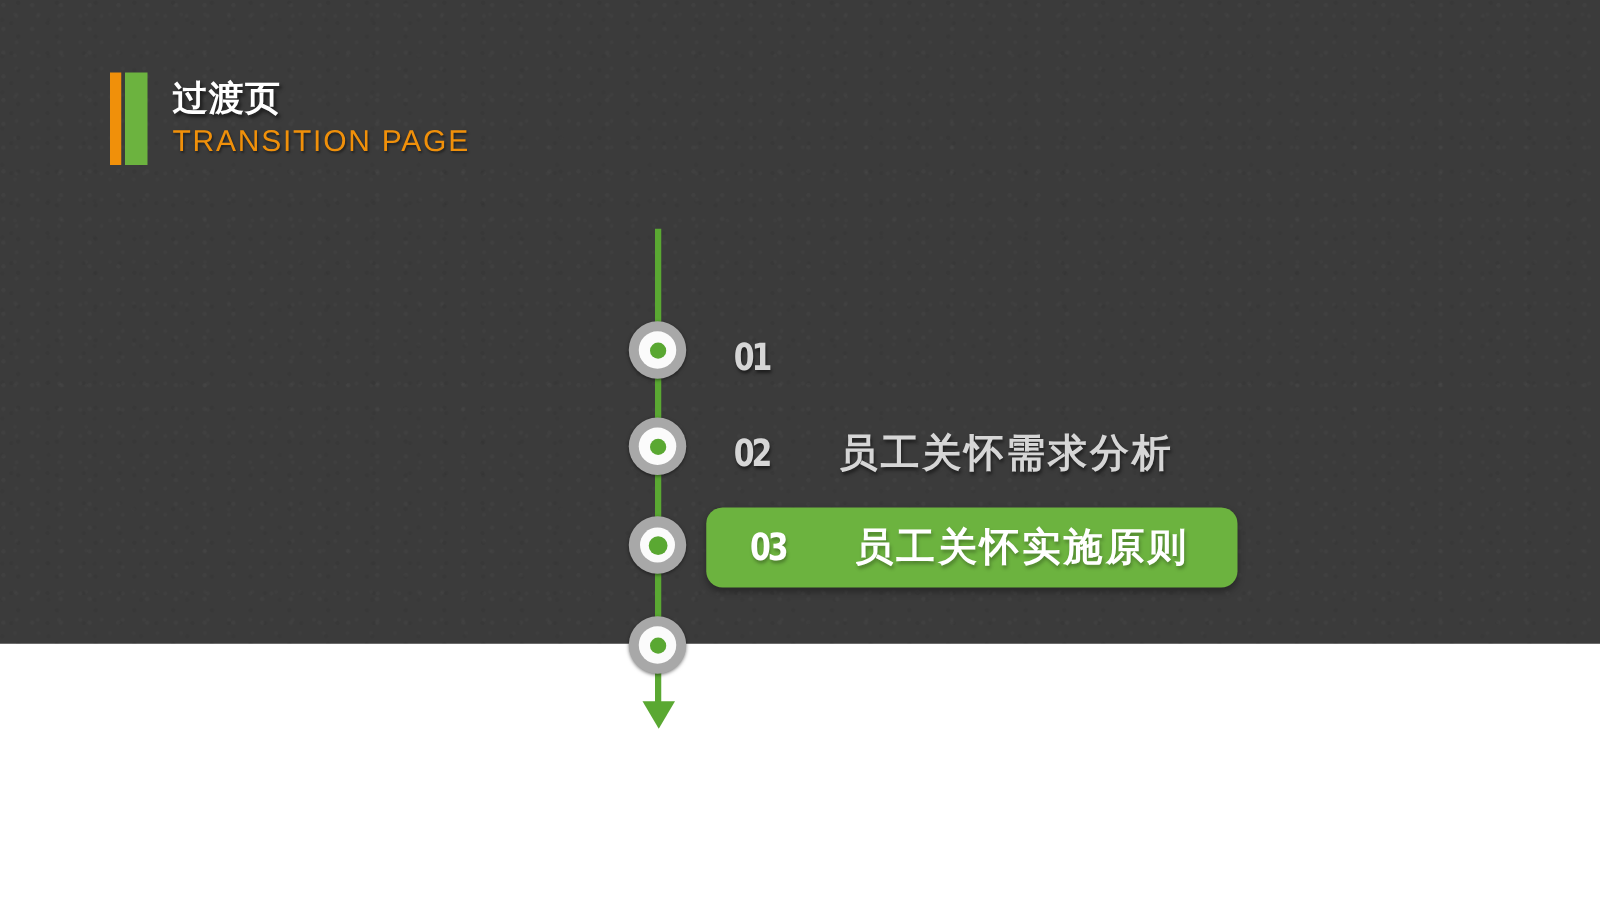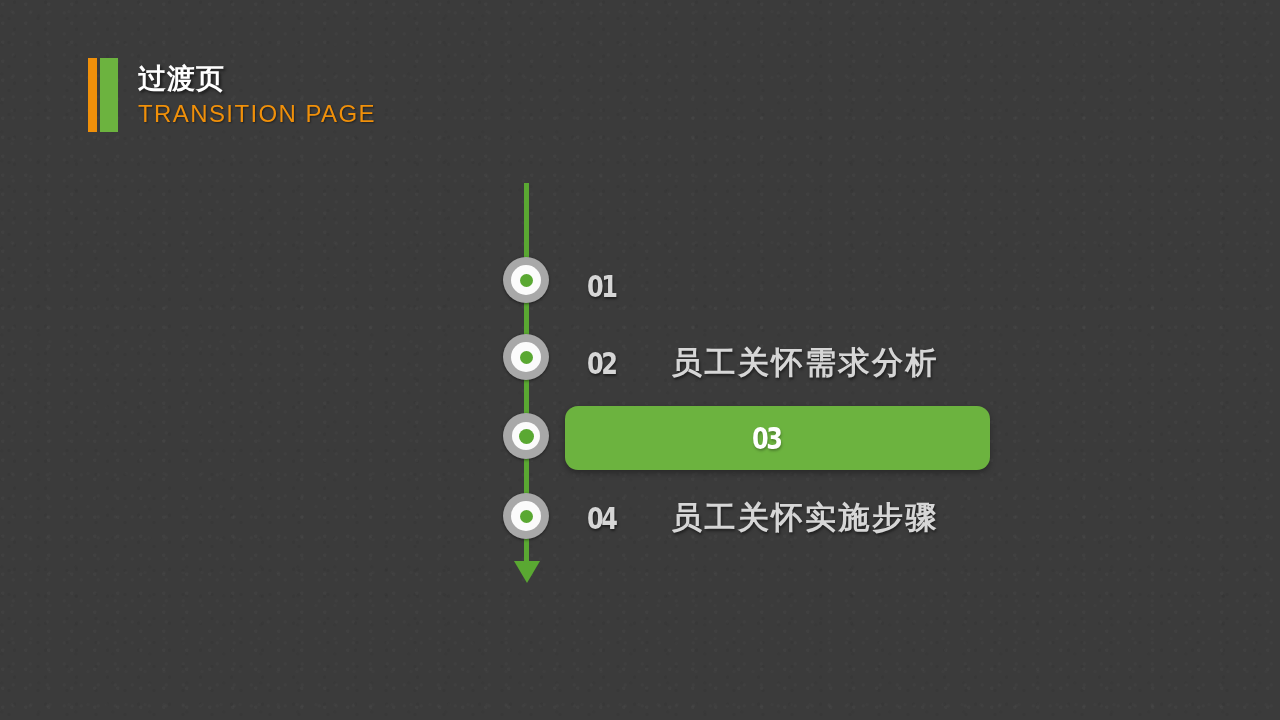--- a/index.html
+++ b/index.html
@@ -4,21 +4,21 @@
 <style>
   * { margin:0; padding:0; box-sizing:border-box; }
 
   html, body {
     width:1280px; height:720px; overflow:hidden;
     font-family:"Liberation Sans", "DejaVu Sans", sans-serif;
   }
 
   #slide {
     position:relative;
-    width:1280px; height:720px;
+    width:1280px; height:515px;
     background-color:#3b3b3b;
     background-image:
       radial-gradient(circle at 12% 22%, rgba(255,255,255,.022) 0 1.5px, transparent 2px),
       radial-gradient(circle at 47% 8%,  rgba(0,0,0,.05) 0 1.5px, transparent 2px),
       radial-gradient(circle at 78% 61%, rgba(255,255,255,.018) 0 1.2px, transparent 2px),
       radial-gradient(circle at 31% 77%, rgba(0,0,0,.045) 0 1.4px, transparent 2px),
       radial-gradient(circle at 63% 35%, rgba(255,255,255,.015) 0 1.1px, transparent 2px),
       radial-gradient(circle at 5% 55%,  rgba(0,0,0,.04) 0 1.3px, transparent 2px);
     background-size: 23px 19px, 31px 27px, 17px 21px, 29px 24px, 19px 33px, 37px 29px;
   }
@@ -146,25 +146,22 @@
     <span class="label">员工关怀需求分析</span>
   </div>
 
   <div class="bullet active" style="top:413px">
     <div class="bullet-inner">
       <div class="bullet-dot"></div>
     </div>
   </div>
   <div class="row active" style="top:406px;width:425px">
     <span class="num">03</span>
+    <span class="label">员工关怀实施原则</span>
   </div>
 
   <div class="bullet" style="top:493px">
     <div class="bullet-inner">
       <div class="bullet-dot"></div>
     </div>
   </div>
-  <div class="row" style="top:486px">
-    <span class="num">04</span>
-    <span class="label">员工关怀实施步骤</span>
-  </div>
 
 </div>
 
 </body></html>

